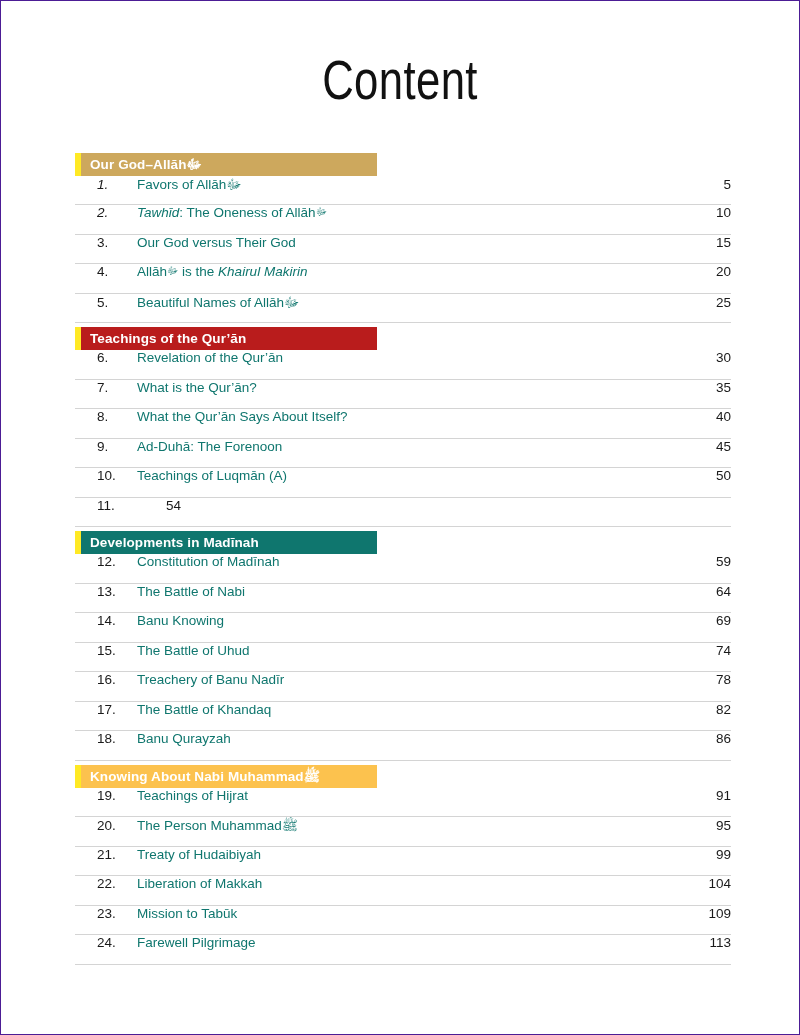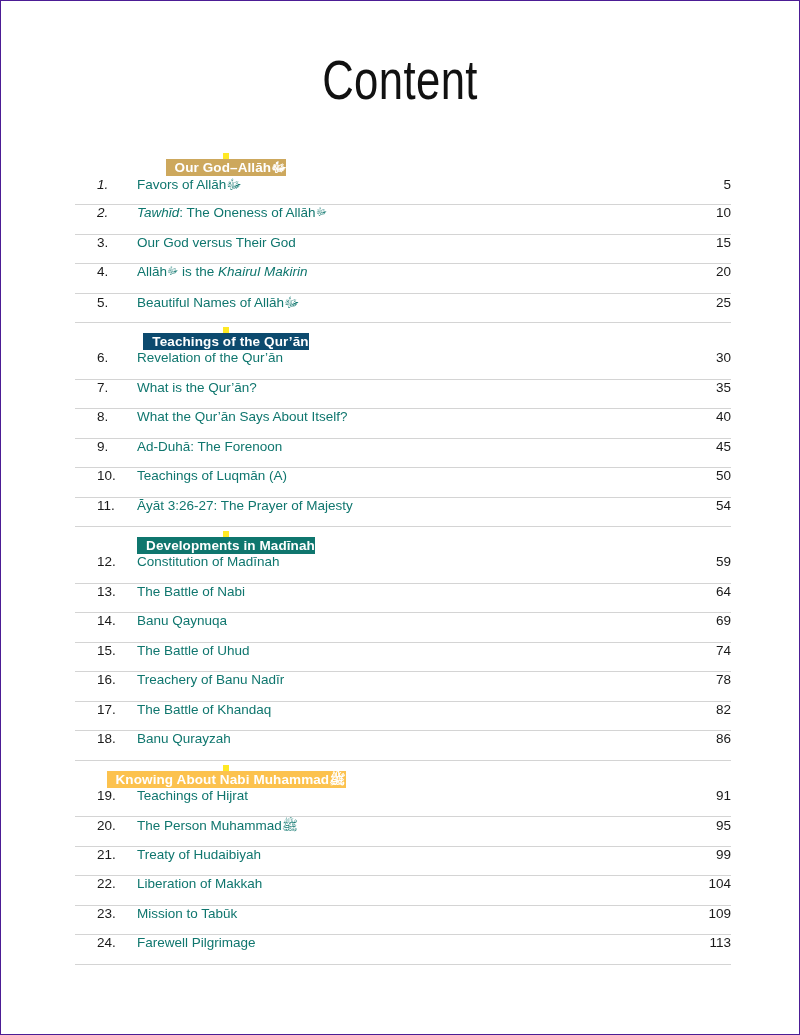--- a/index.html
+++ b/index.html
@@ -41,21 +41,20 @@
   .section {
     margin: 0;
   }
   .section-header {
     display: flex;
     align-items: center;
     height: 23px;
     width: 302px;
     margin-bottom: 0px;
     position: relative;
-    flex-direction: column;
   }
   .section-accent {
     width: 6px;
     height: 100%;
     background: #FFE924;
     flex: 0 0 6px;
   }
   .section-bg {
     flex: 1 1 auto;
     height: 100%;
@@ -163,21 +162,21 @@
           <span class="entry-page">25</span>
         </li>
       </ul>
     </div>
 
     <div class="sec-gap"></div>
 
     <div class="section">
       <div class="section-header">
         <div class="section-accent"></div>
-        <div class="section-bg" style="background:#0c4a6e;">
+        <div class="section-bg" style="background:#b91c1c;">
           <span class="section-title">Teachings of the Qur’ān</span>
         </div>
       </div>
       <ul class="entries">
         <li class="entry">
           <span class="entry-num">6.</span>
           <span class="entry-title">Revelation of the Qur’ān</span>
           <span class="entry-page">30</span>
         </li>
         <li class="entry">
@@ -195,21 +194,20 @@
           <span class="entry-title">Ad-Duhā: The Forenoon</span>
           <span class="entry-page">45</span>
         </li>
         <li class="entry">
           <span class="entry-num">10.</span>
           <span class="entry-title">Teachings of Luqmān (A)</span>
           <span class="entry-page">50</span>
         </li>
         <li class="entry">
           <span class="entry-num">11.</span>
-          <span class="entry-title">Āyāt 3:26-27: The Prayer of Majesty</span>
           <span class="entry-page">54</span>
         </li>
       </ul>
     </div>
 
     <div class="sec-gap"></div>
 
     <div class="section">
       <div class="section-header">
         <div class="section-accent"></div>
@@ -223,21 +221,21 @@
           <span class="entry-title">Constitution of Madīnah</span>
           <span class="entry-page">59</span>
         </li>
         <li class="entry">
           <span class="entry-num">13.</span>
           <span class="entry-title">The Battle of Nabi</span>
           <span class="entry-page">64</span>
         </li>
         <li class="entry">
           <span class="entry-num">14.</span>
-          <span class="entry-title">Banu Qaynuqa</span>
+          <span class="entry-title">Banu Knowing</span>
           <span class="entry-page">69</span>
         </li>
         <li class="entry">
           <span class="entry-num">15.</span>
           <span class="entry-title">The Battle of Uhud</span>
           <span class="entry-page">74</span>
         </li>
         <li class="entry">
           <span class="entry-num">16.</span>
           <span class="entry-title">Treachery of Banu Nadīr</span>

